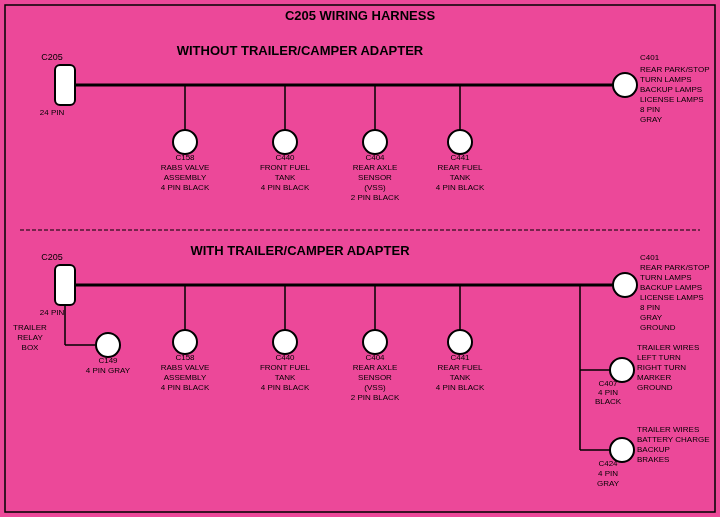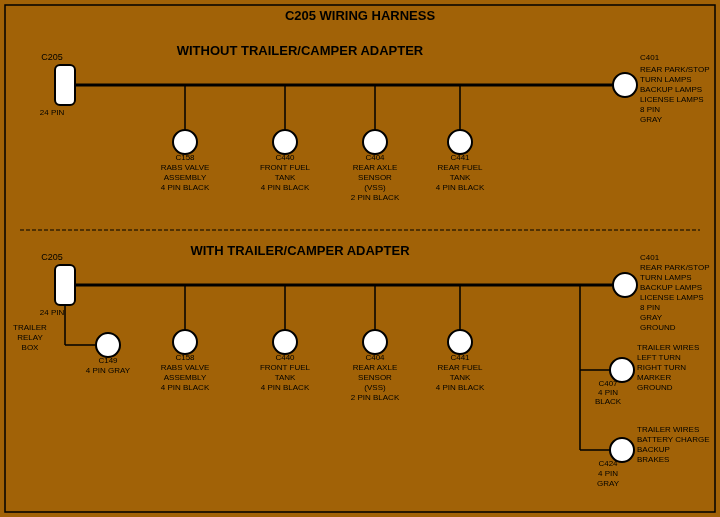--- a/index.html
+++ b/index.html
@@ -8,21 +8,21 @@
       height: 517px;
       background: #fff;
       font-family: Arial, Helvetica, sans-serif;
       overflow: hidden;
       position: relative;
     }
     .diagram-container {
       width: 720px;
       height: 517px;
       position: relative;
-      background: #a16207;
+      background: #ec4899;
       text-align: center;
     }
     svg {
       position: absolute;
       top: 0;
       left: 0;
       width: 720px;
       height: 517px;
     }
     text {

